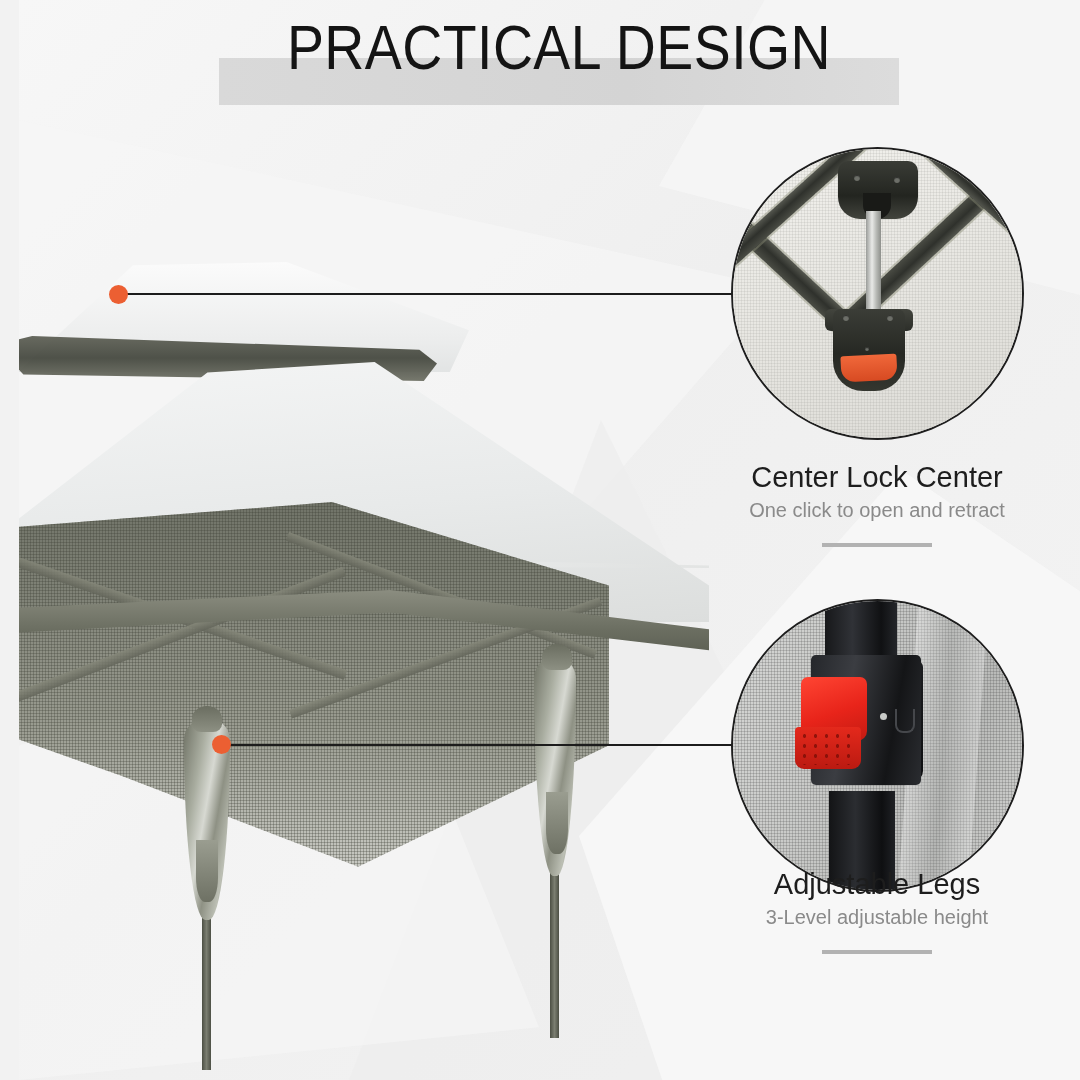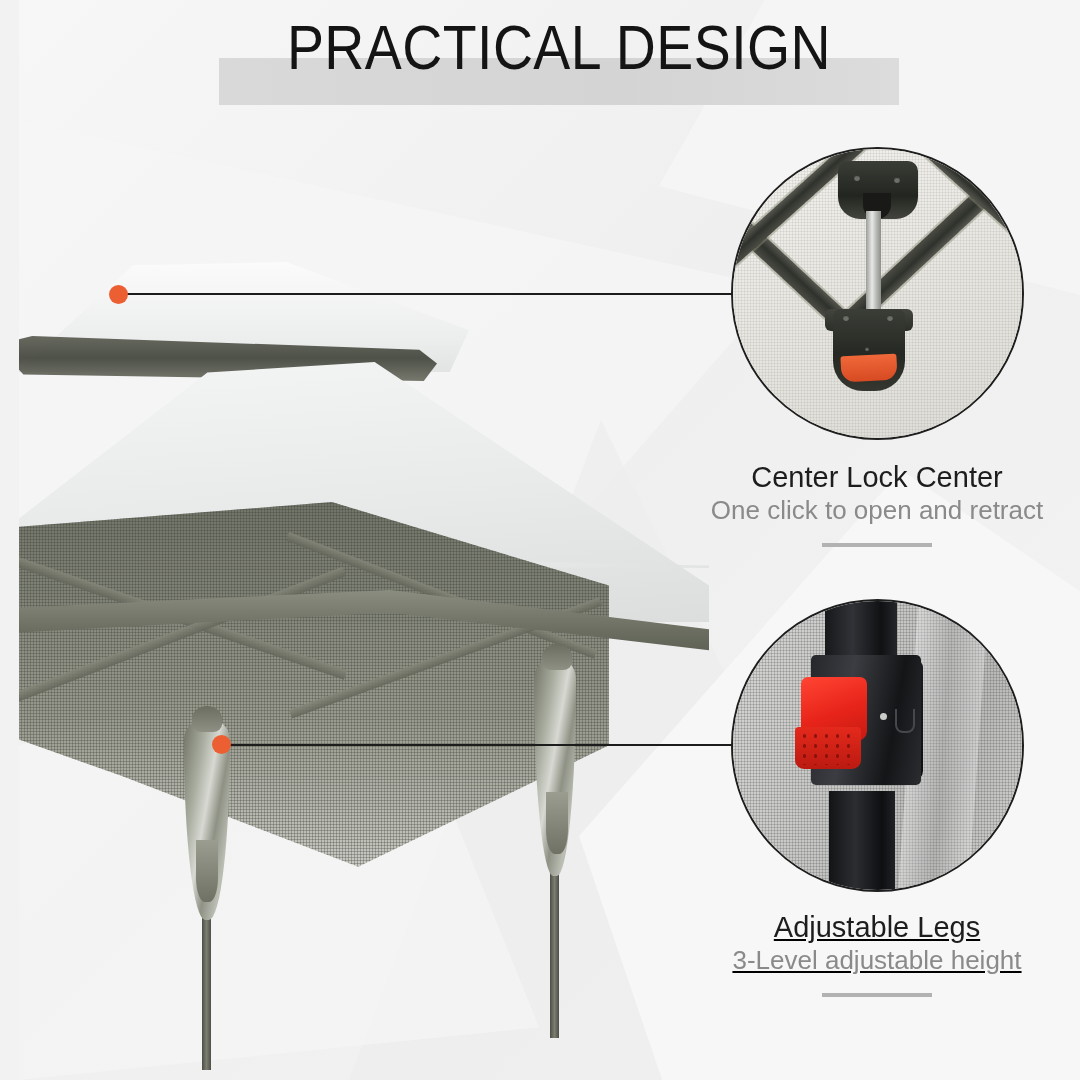--- a/index.html
+++ b/index.html
@@ -154,23 +154,23 @@
     background-image:radial-gradient(circle,rgba(120,12,6,.75) 1.6px,rgba(0,0,0,0) 2px);
     background-size:11px 10px;}
   #al-pin{position:absolute;left:147px;top:112px;width:7px;height:7px;border-radius:50%;
     background:#c9cbc8;}
   #al-hook{position:absolute;left:162px;top:108px;width:16px;height:22px;
     border:2px solid #45474b;border-top:none;border-radius:0 0 8px 8px;}
 
   
   .caption-block{position:absolute;width:380px;text-align:center;left:668px;}
   #caption-center-lock{top:459px;}
-  #caption-adjustable-legs{top:909px;text-decoration:underline;}
+  #caption-adjustable-legs{top:866px;}
   .caption-heading{font-size:29px;line-height:36px;color:#1d1d1d;font-weight:400;}
-  .caption-sub{font-size:26px;line-height:30px;color:#8a8a8a;font-weight:400;}
+  .caption-sub{font-size:20px;line-height:30px;color:#8a8a8a;font-weight:400;}
   .caption-divider{margin:18px auto 0;width:110px;height:4px;background:#b2b2b2;}
 </style>
 </head>
 <body>
 
 <div id="stage">
 
   <div class="facet" id="bg-facet-a"></div>
   <div class="facet" id="bg-facet-b"></div>
   <div class="facet" id="bg-facet-c"></div>

